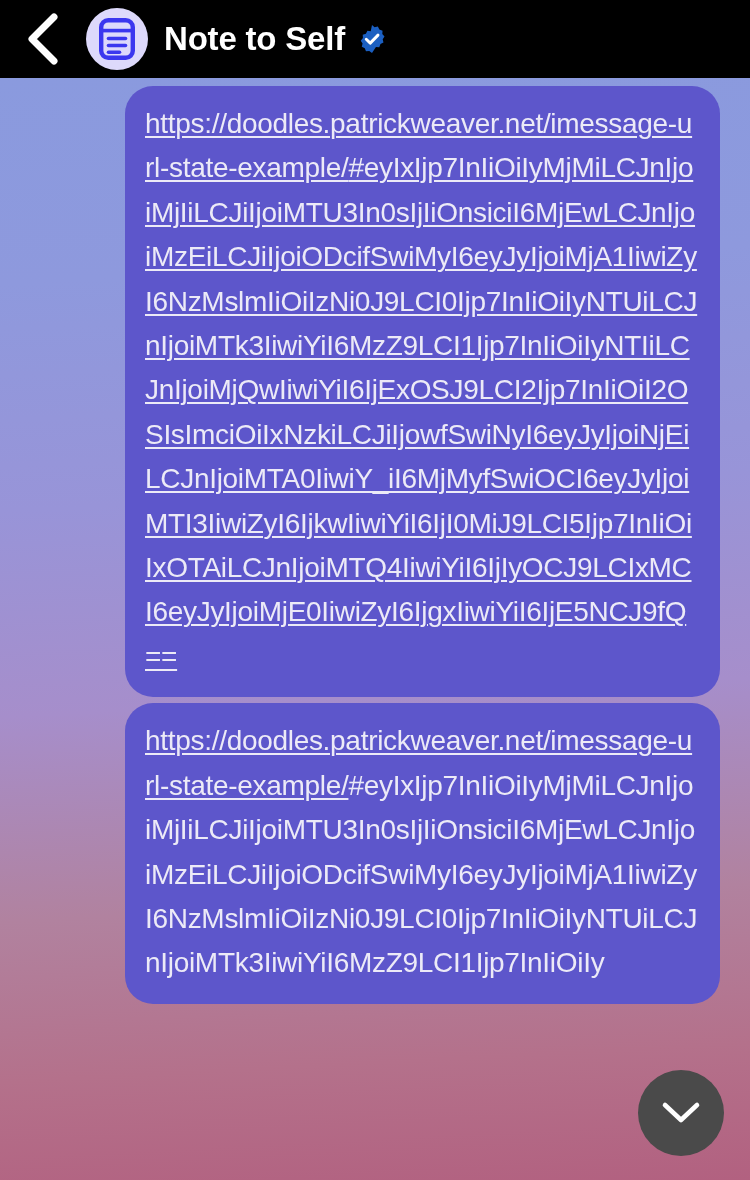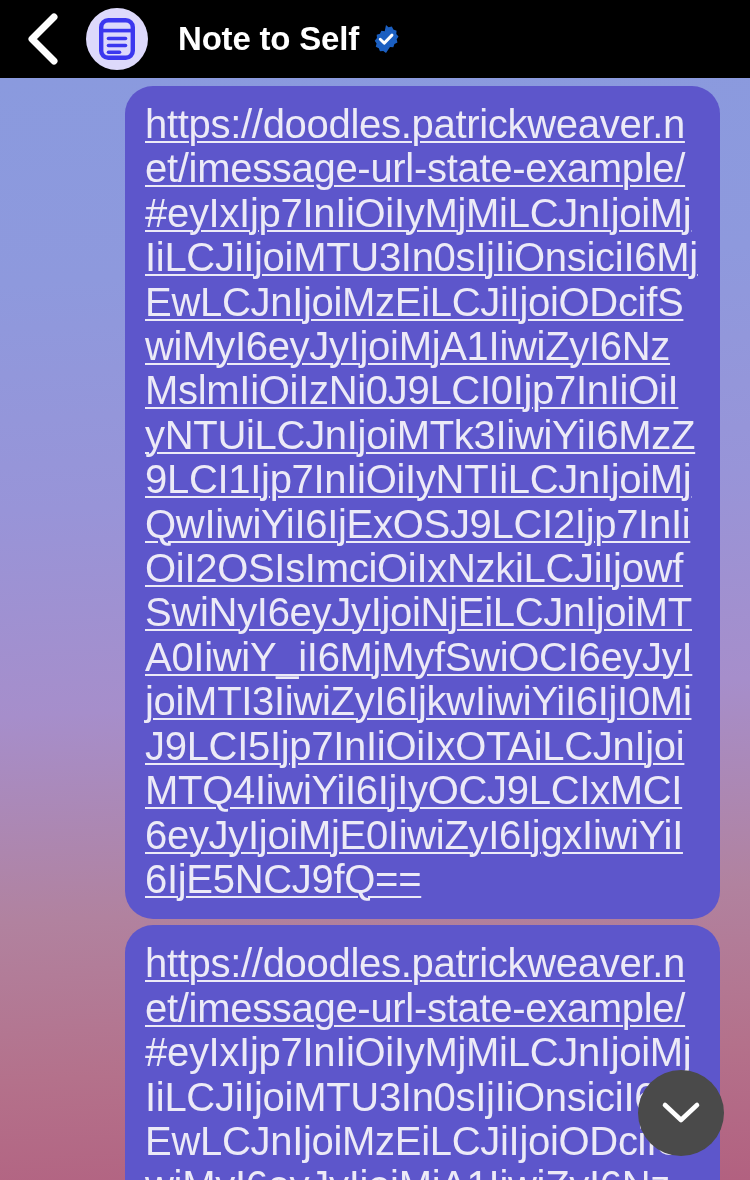--- a/index.html
+++ b/index.html
@@ -63,21 +63,21 @@
     justify-content: center;
     flex: 0 0 auto;
     margin-left: 16px;
     cursor: pointer;
   }
   .avatar svg { display:block; }
 
   .title-wrap {
     display: flex;
     align-items: center;
-    margin-left: 30px;
+    margin-left: 16px;
     flex: 1 1 auto;
     min-width: 0;
   }
   .chat-title {
     color: #ffffff;
     font-size: 33px;
     font-weight: bold;
     letter-spacing: -0.2px;
     white-space: nowrap;
   }
@@ -105,21 +105,21 @@
   }
   .bubble {
     background: #5d56cb;
     border-radius: 28px;
     padding: 16px 22px 18px 20px;
     max-width: 595px;
     width: 595px;
   }
   .bubble-text {
     color: #eceaf7;
-    font-size: 40px;
+    font-size: 28px;
     line-height: 44.4px;
     letter-spacing: -0.3px;
     word-break: break-all;
     white-space: pre-wrap;
     font-weight: 400;
   }
   .bubble-text.link-all {
     text-decoration: underline;
     text-decoration-thickness: 2px;
     text-underline-offset: 3px;

